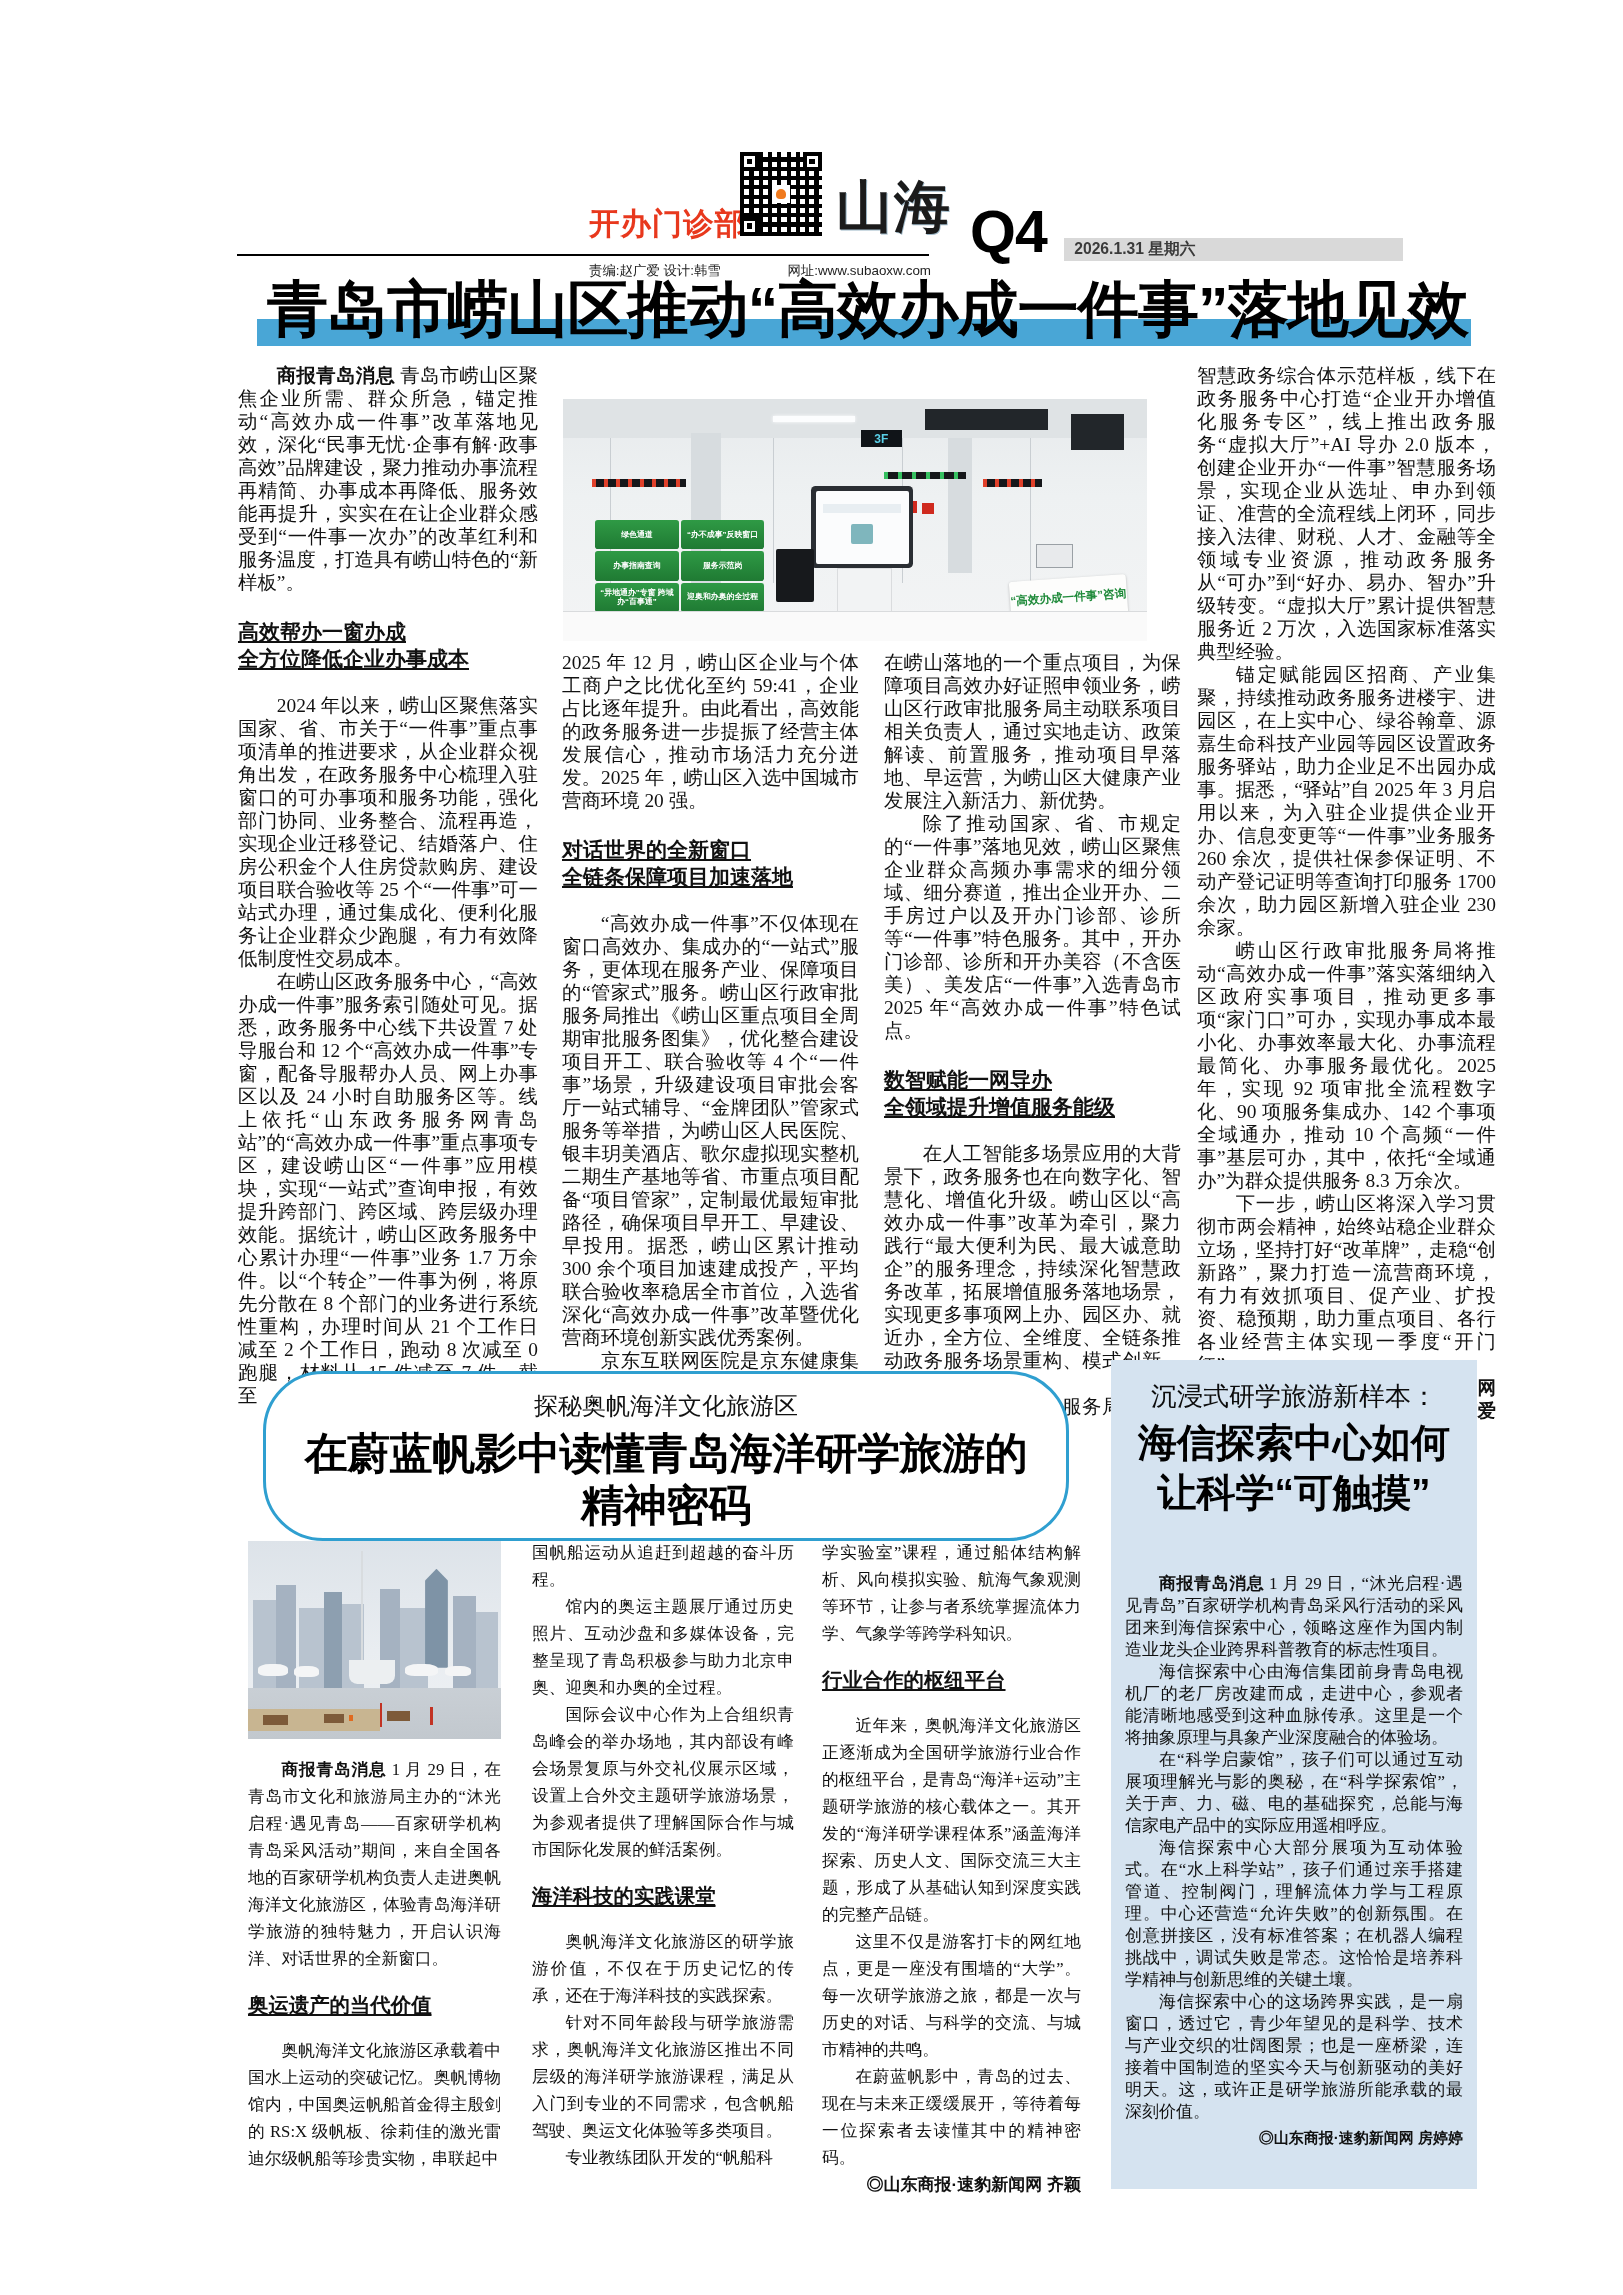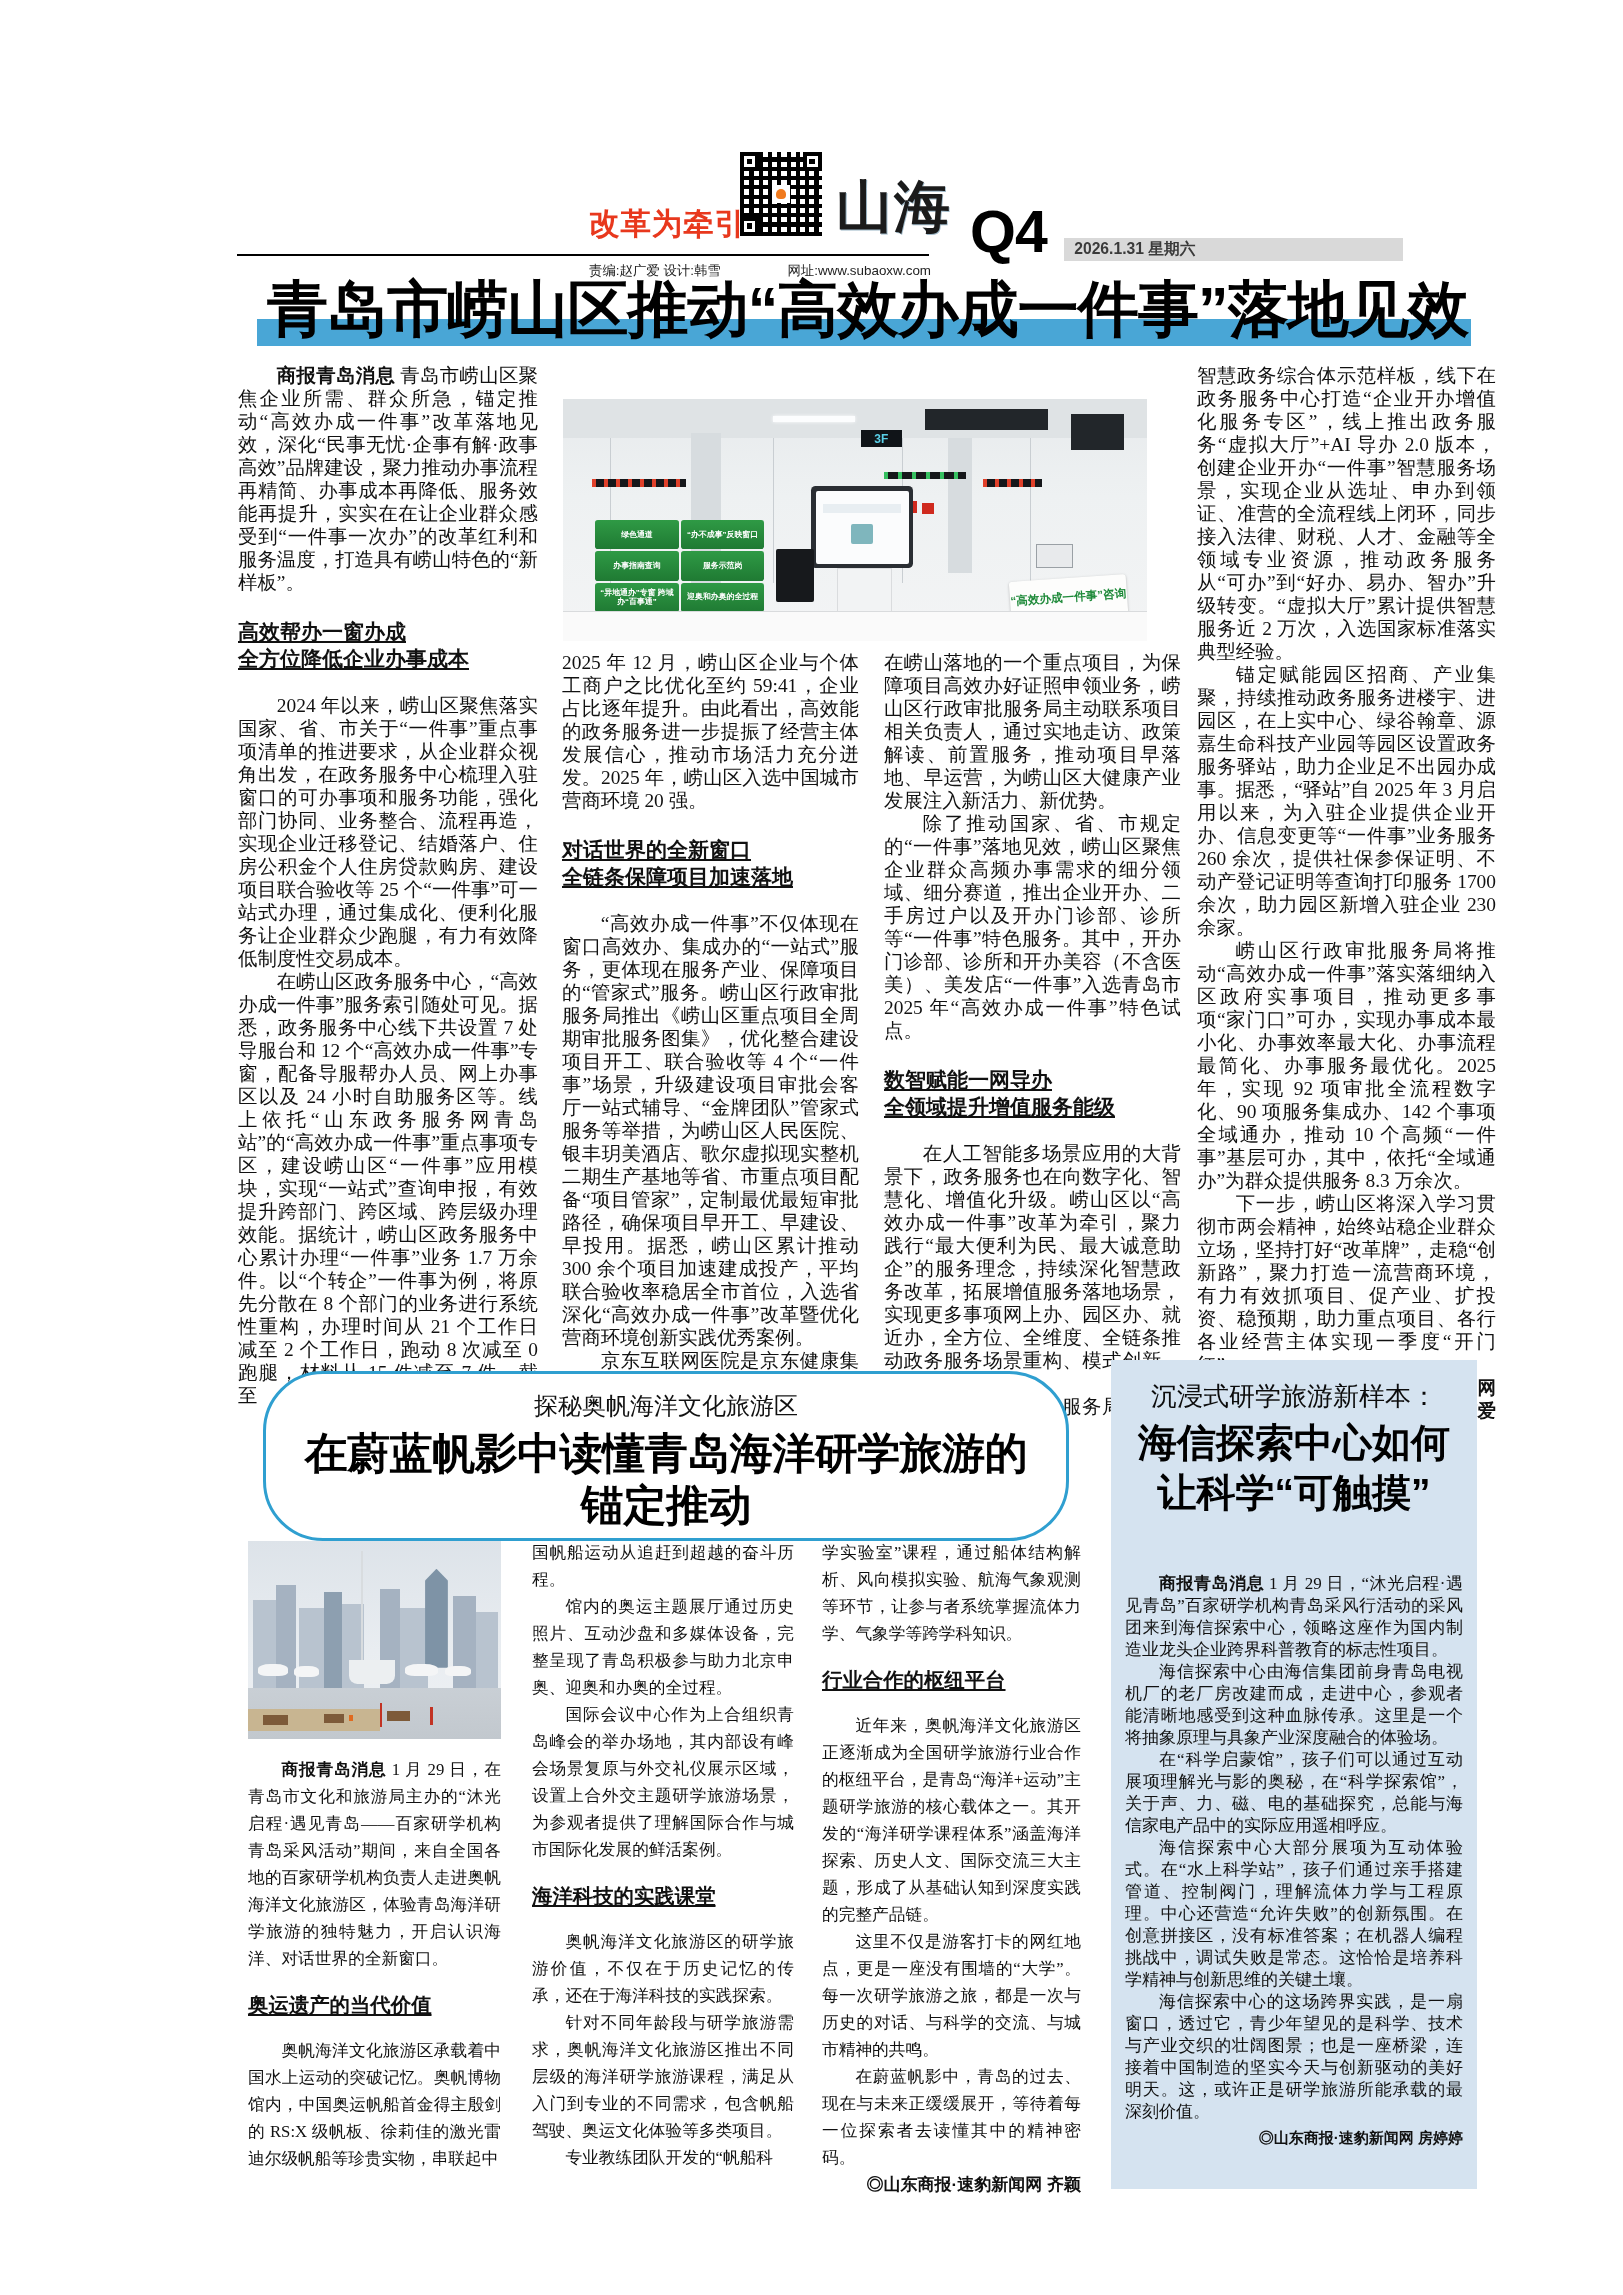--- a/index.html
+++ b/index.html
@@ -126,21 +126,21 @@
   #rbody p{margin:0;text-indent:2em;}
   #rbody .lead-label{font-family:"Liberation Sans",sans-serif;font-weight:700;}
   #rbody .byline{font-family:"Liberation Sans",sans-serif;font-weight:700;font-size:15px;
                  text-align:right;text-indent:0;margin-top:4px;}
 </style>
 </head>
 <body>
 
 <div id="page">
 
-  <div class="abs" id="masthead">改革为牵引</div>
+  <div class="abs" id="masthead">开办门诊部</div>
   <div class="abs" id="qr">
     <span class="finder" style="left:0;top:0;">
         <i></i>
       </span>
     <span class="finder" style="right:0;top:0;">
         <i></i>
       </span>
     <span class="finder" style="left:0;bottom:0;">
         <i></i>
       </span>
@@ -262,21 +262,21 @@
     <p>崂山区行政审批服务局将推动“高效办成一件事”落实落细纳入区政府实事项目，推动更多事项“家门口”可办，实现办事成本最小化、办事效率最大化、办事流程最简化、办事服务最优化。2025 年，实现 92 项审批全流程数字化、90 项服务集成办、142 个事项全域通办，推动 10 个高频“一件事”基层可办，其中，依托“全域通办”为群众提供服务 8.3 万余次。</p>
     <p>下一步，崂山区将深入学习贯彻市两会精神，始终站稳企业群众立场，坚持打好“改革牌”，走稳“创新路”，聚力打造一流营商环境，有力有效抓项目、促产业、扩投资、稳预期，助力重点项目、各行各业经营主体实现一季度“开门红”。</p>
     <p class="byline">◎山东商报·速豹新闻网</p>
     <p class="byline" style="margin-top:0;">记者 赵广爱</p>
   </div>
 
   <div class="abs" id="lbox">
     <div class="kicker">探秘奥帆海洋文化旅游区</div>
     <div class="h1">
       <span style="display:block;">在蔚蓝帆影中读懂青岛海洋研学旅游的</span>
-      <span style="display:block;">锚定推动</span>
+      <span style="display:block;">精神密码</span>
     </div>
   </div>
 
   <div class="abs" id="marina">
     <div class="bld far" style="left:2%;top:30%;width:9%;height:44%;"></div>
     <div class="bld" style="left:11%;top:22%;width:8%;height:52%;"></div>
     <div class="bld far" style="left:20%;top:34%;width:10%;height:40%;"></div>
     <div class="bld dark" style="left:30%;top:26%;width:7%;height:48%;"></div>
     <div class="bld far" style="left:37%;top:32%;width:9%;height:42%;"></div>
     <div class="bld" style="left:52%;top:24%;width:8%;height:50%;"></div>

